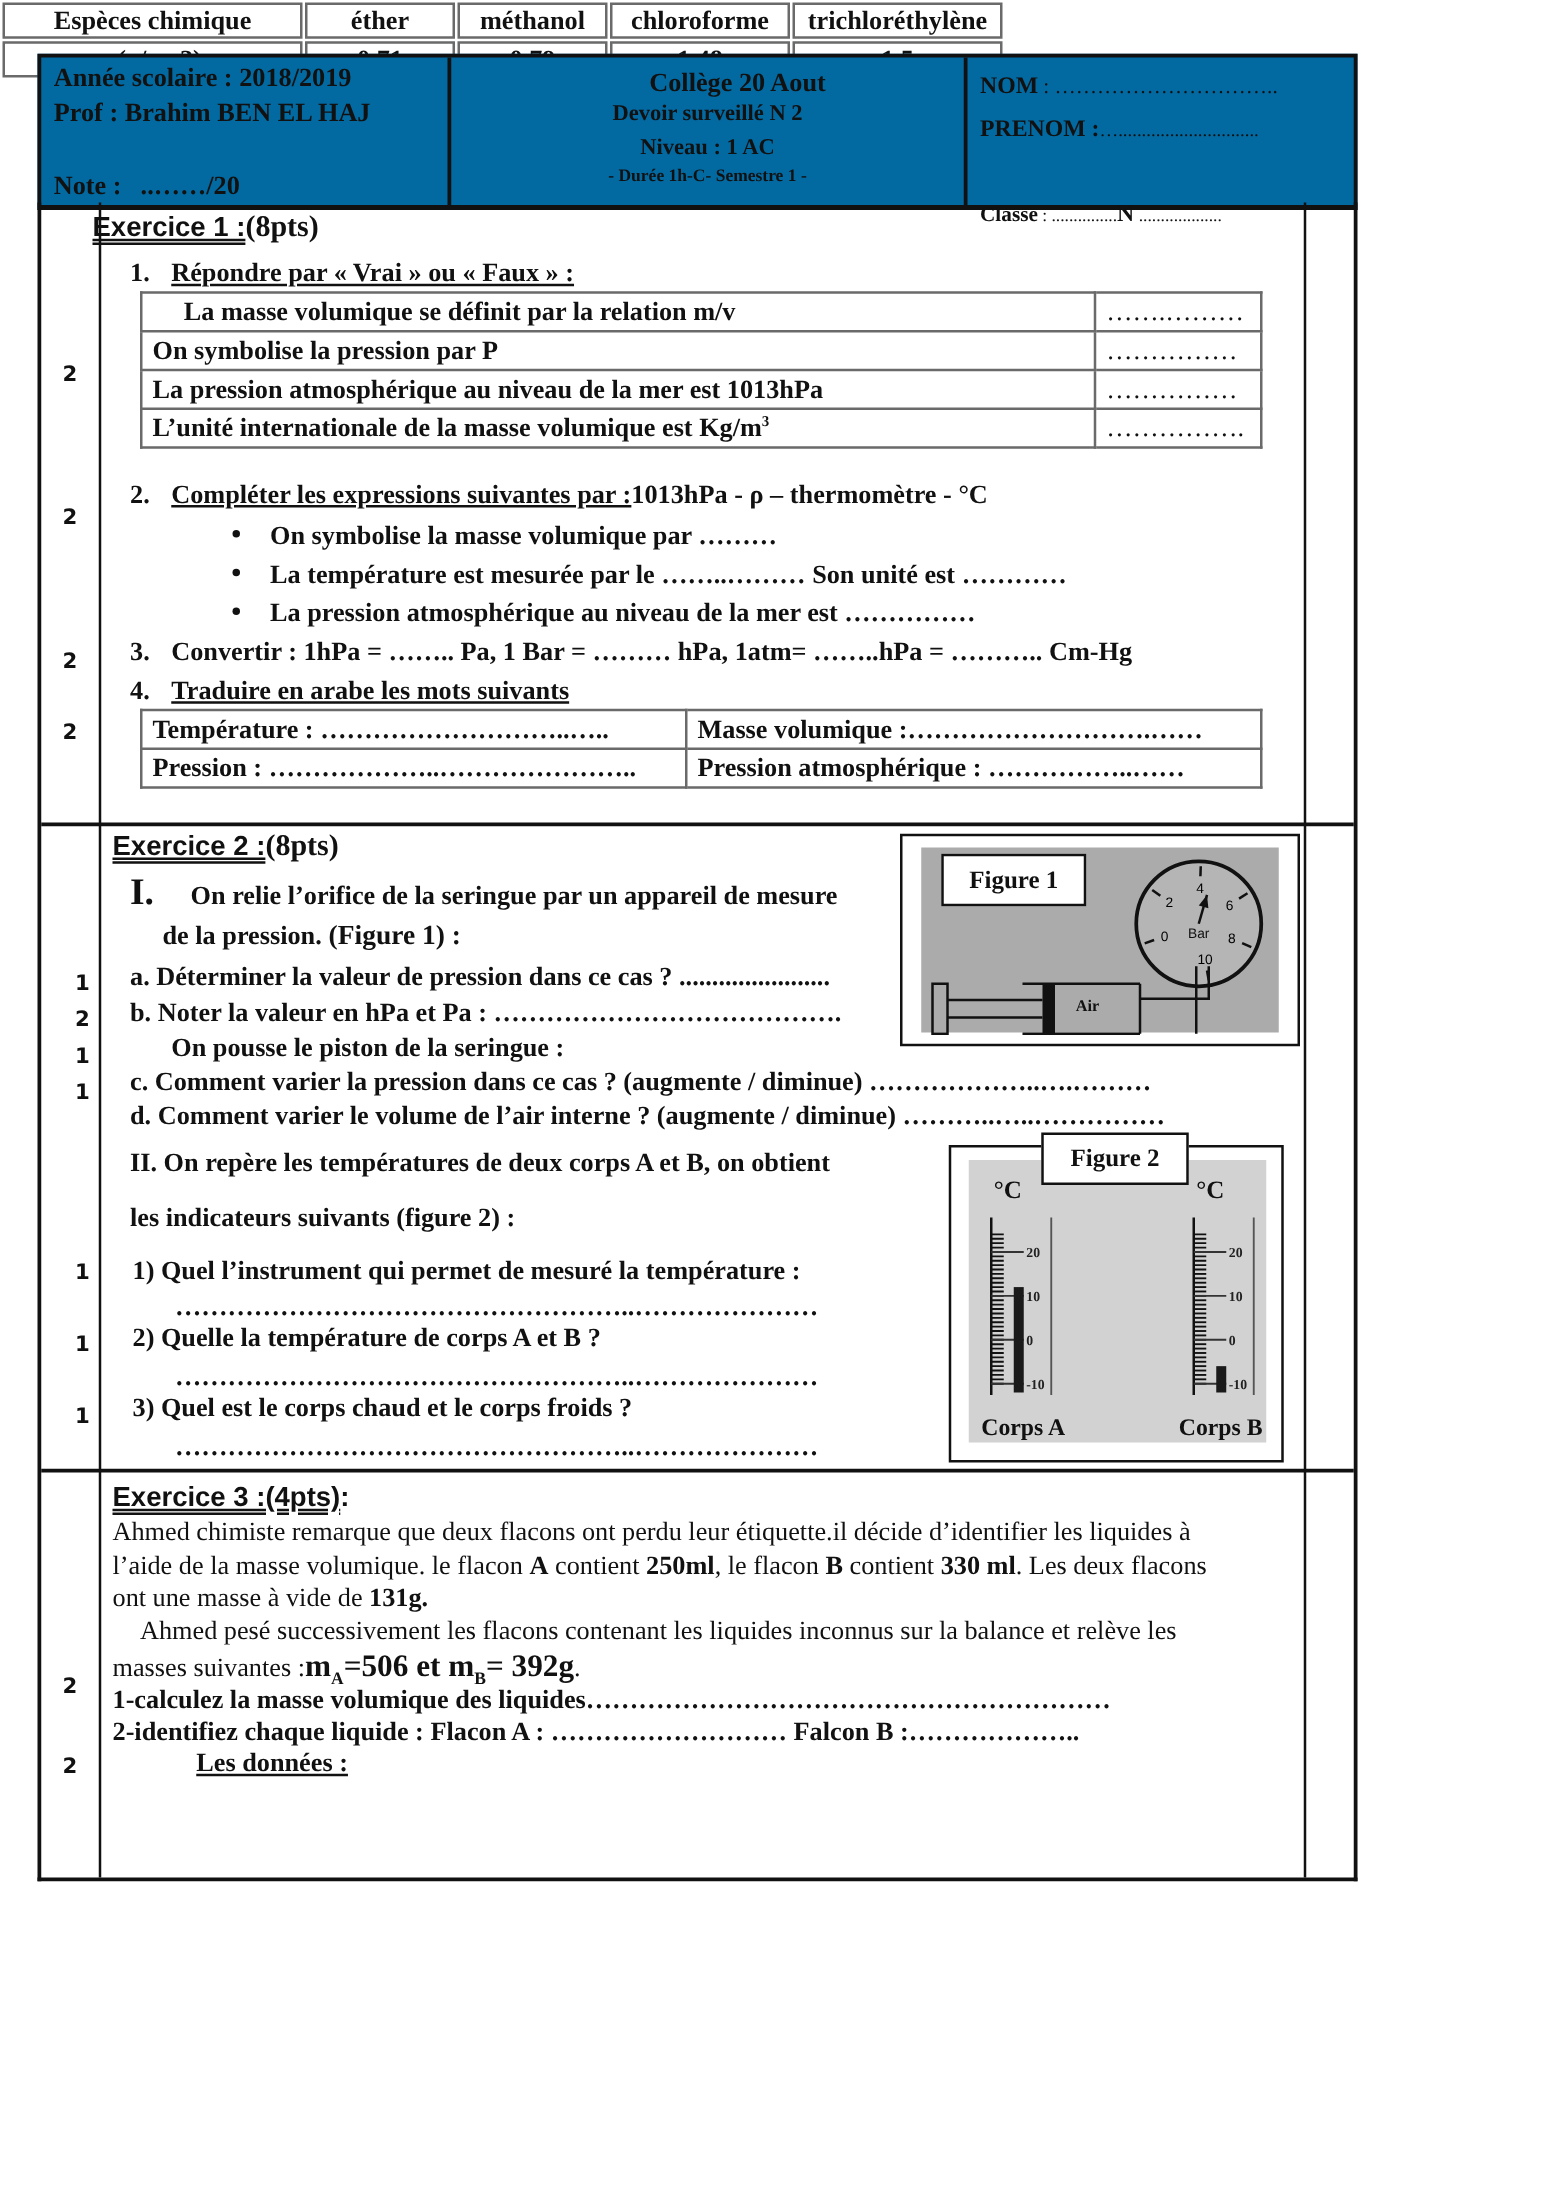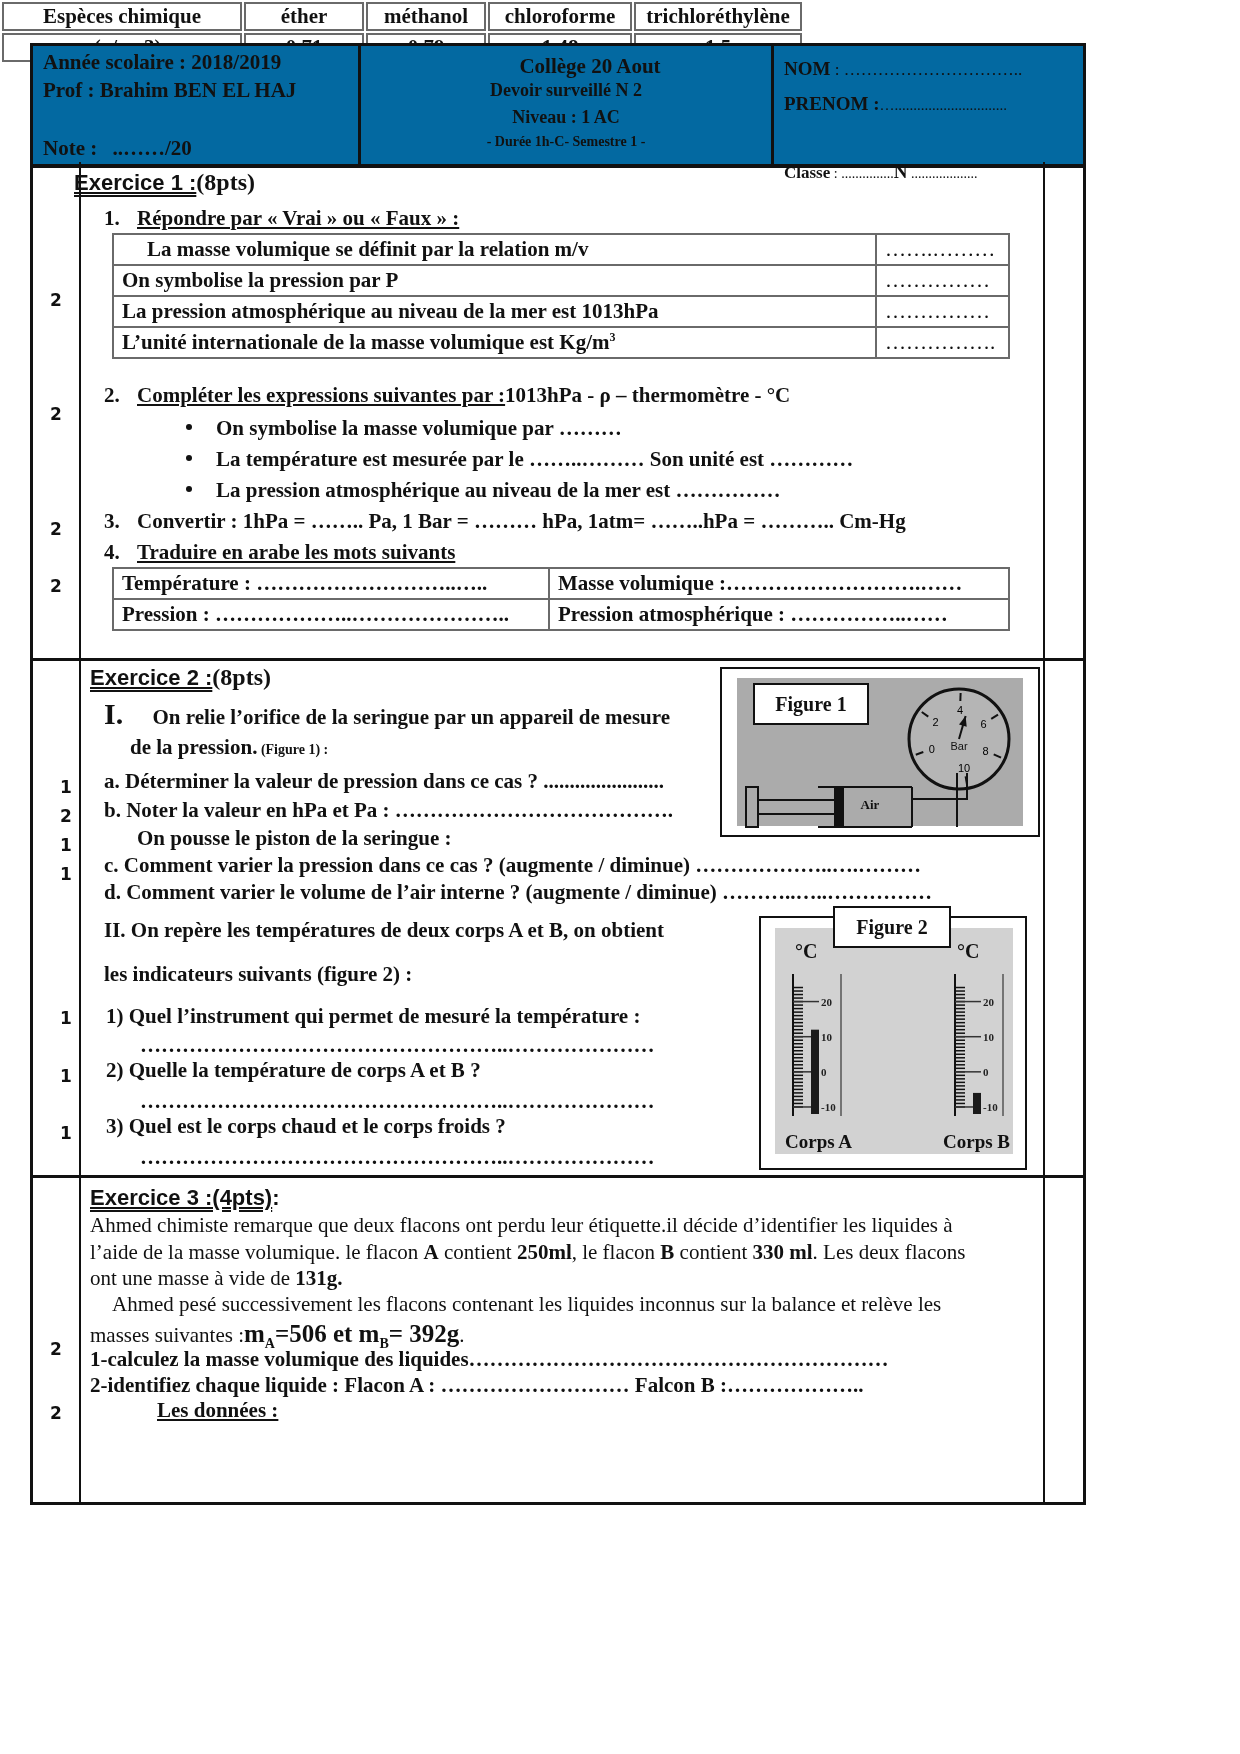--- a/index.html
+++ b/index.html
@@ -151,21 +151,21 @@
   </table>
 
 <div class="abs" style="left:90px; top:664px;">
   <span class="ex-title">Exercice 2 :</span><span class="ex-pts">(8pts)</span>
 </div>
 <div class="abs line" style="left:104px; top:697px;">
   <span style="font-size:30px;">I.</span>
   <span style="margin-left:24px;">On relie l’orifice de la seringue par un appareil de mesure</span>
 </div>
 <div class="abs line" style="left:130px; top:735px;">
-  <span>de la pression.</span><span style="font-size:14px;"> (Figure 1) :</span>
+  <span>de la pression.</span><span style="font-size:22px;"> (Figure 1) :</span>
 </div>
 <div class="abs line" style="left:104px; top:769px;">a.   Déterminer la valeur de pression dans ce cas ? .......................</div>
 <div class="abs line" style="left:104px; top:798px;">b.   Noter la valeur en hPa et Pa :  ………………………………….</div>
 <div class="abs line" style="left:137px; top:826px;">On pousse le piston de la seringue :</div>
 <div class="abs line" style="left:104px; top:853px;">c.   Comment varier la pression dans ce cas ? (augmente / diminue)  ………………..….………</div>
 <div class="abs line" style="left:104px; top:880px;">d.   Comment varier le volume de l’air interne ? (augmente / diminue)  ………..…..……………</div>
 
 <div class="abs line" style="left:104px; top:918px;">II. On repère les températures de deux corps A et B, on obtient</div>
 <div class="abs line" style="left:104px; top:962px;">les indicateurs suivants (figure 2) :</div>
 <div class="abs line" style="left:106px; top:1004px;">1)   Quel l’instrument qui permet de mesuré la température :</div>

